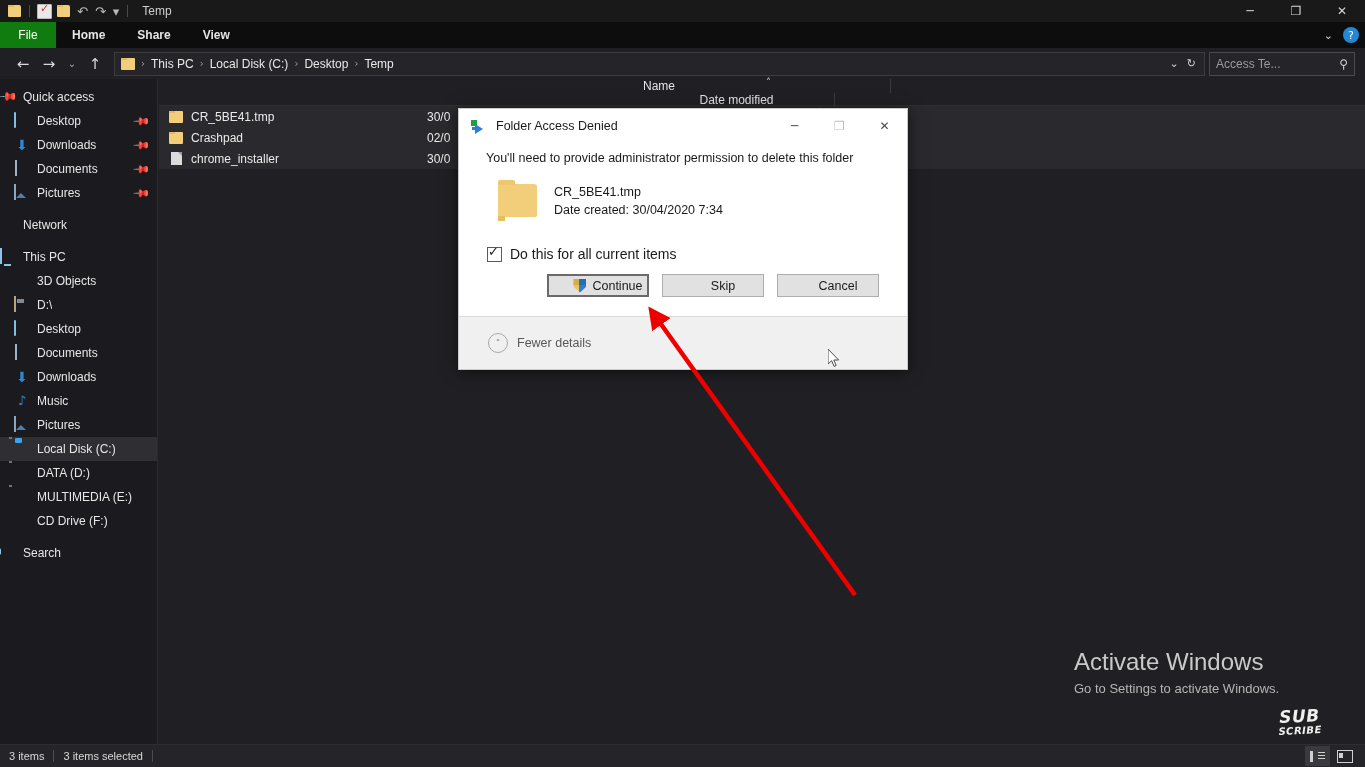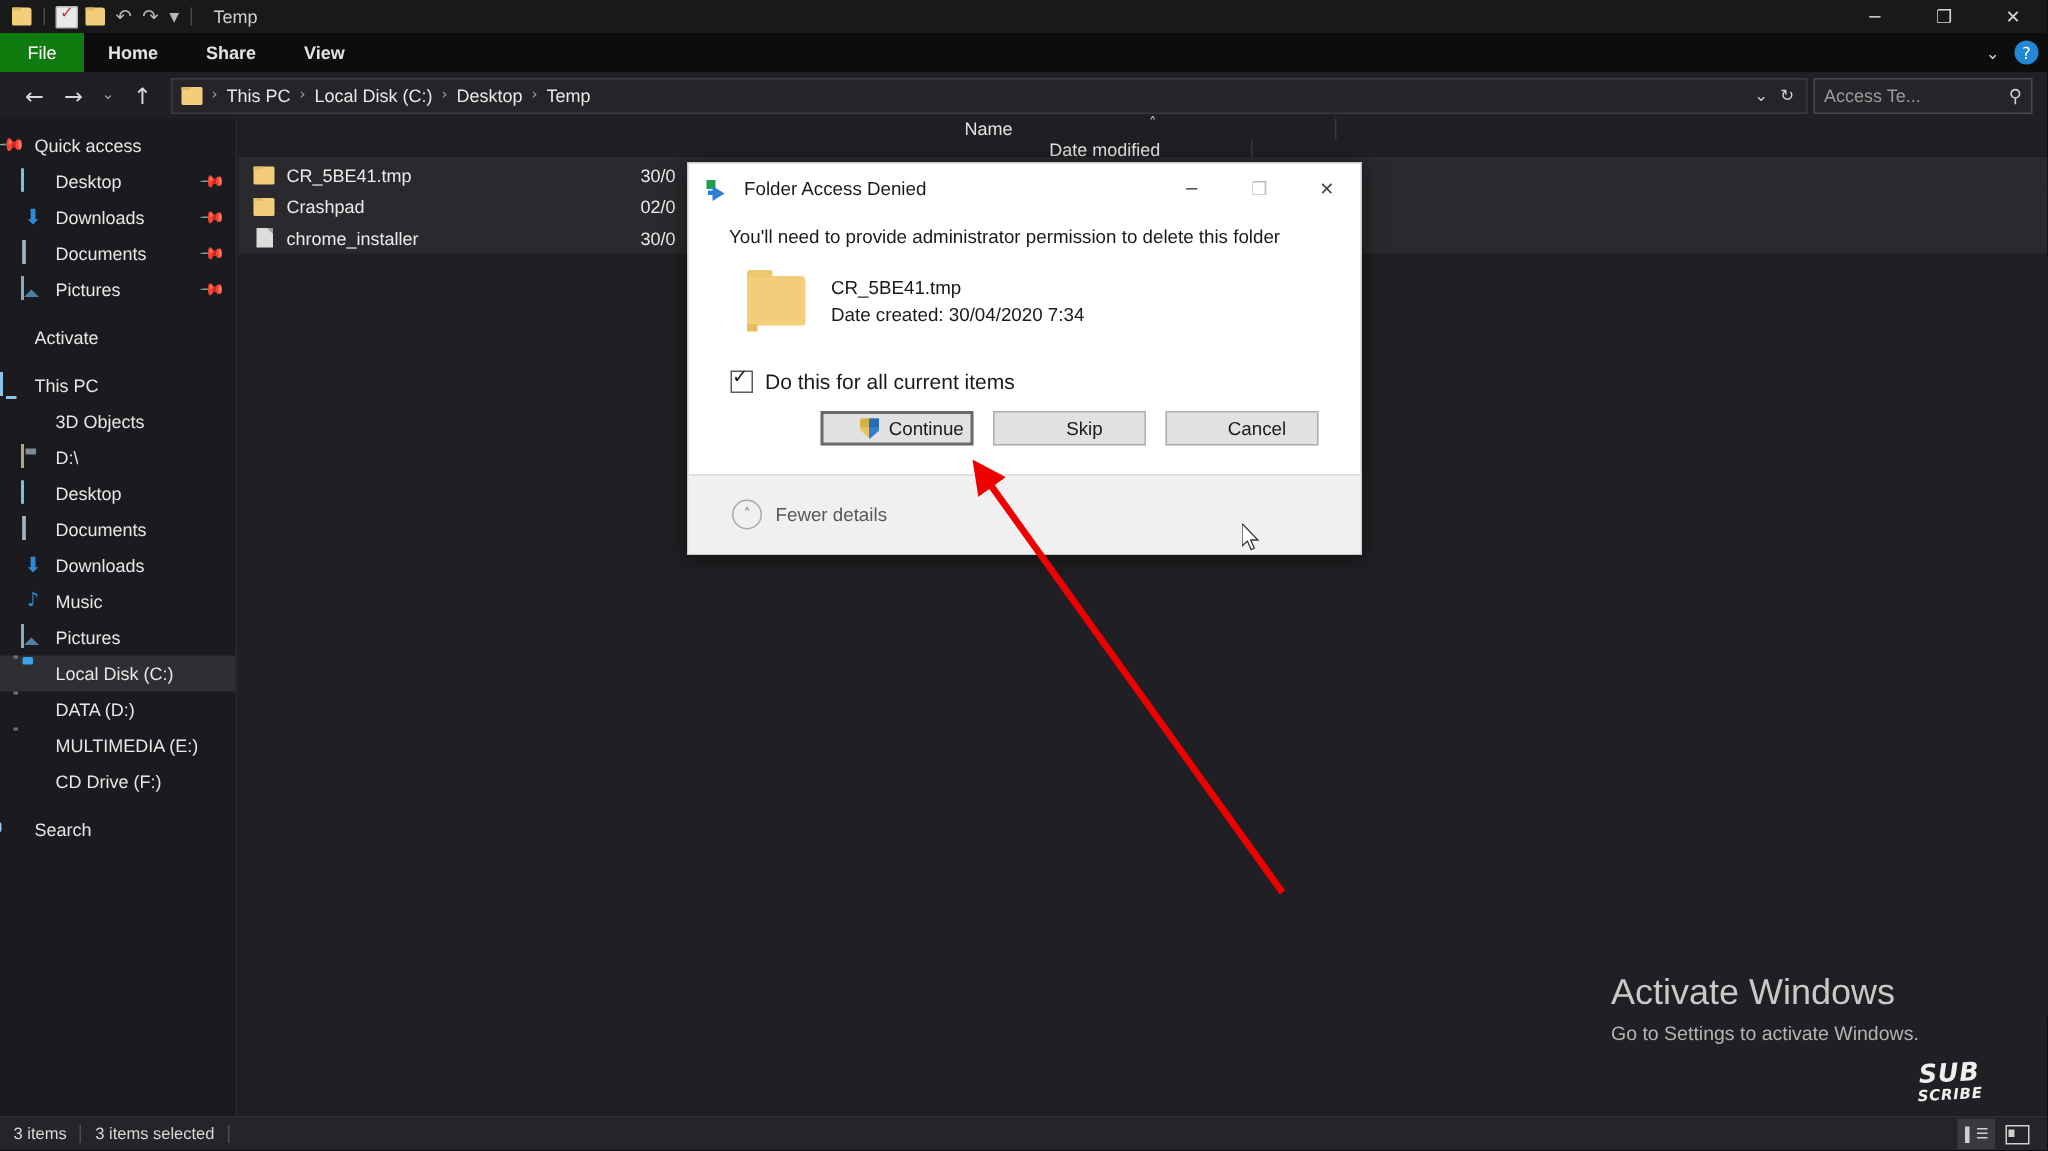--- a/index.html
+++ b/index.html
@@ -875,21 +875,21 @@
       <div class="nav-item nav-indent-1">
         <span class="ni-ico"><span class="ic-pic"></span></span>
         <span class="lbl">Pictures</span>
         <span class="pin">📌</span>
       </div>
 
       <div class="nav-gap"></div>
 
       <div class="nav-item">
         <span class="ni-ico"><span class="ic-cloud"></span></span>
-        <span class="lbl">Activate</span>
+        <span class="lbl">Network</span>
       </div>
 
       <div class="nav-gap"></div>
 
       <div class="nav-item">
         <span class="ni-ico"><span class="ic-pc"></span></span>
         <span class="lbl">This PC</span>
       </div>
       <div class="nav-item nav-indent-1">
         <span class="ni-ico"><span class="ic-3d"></span></span>

